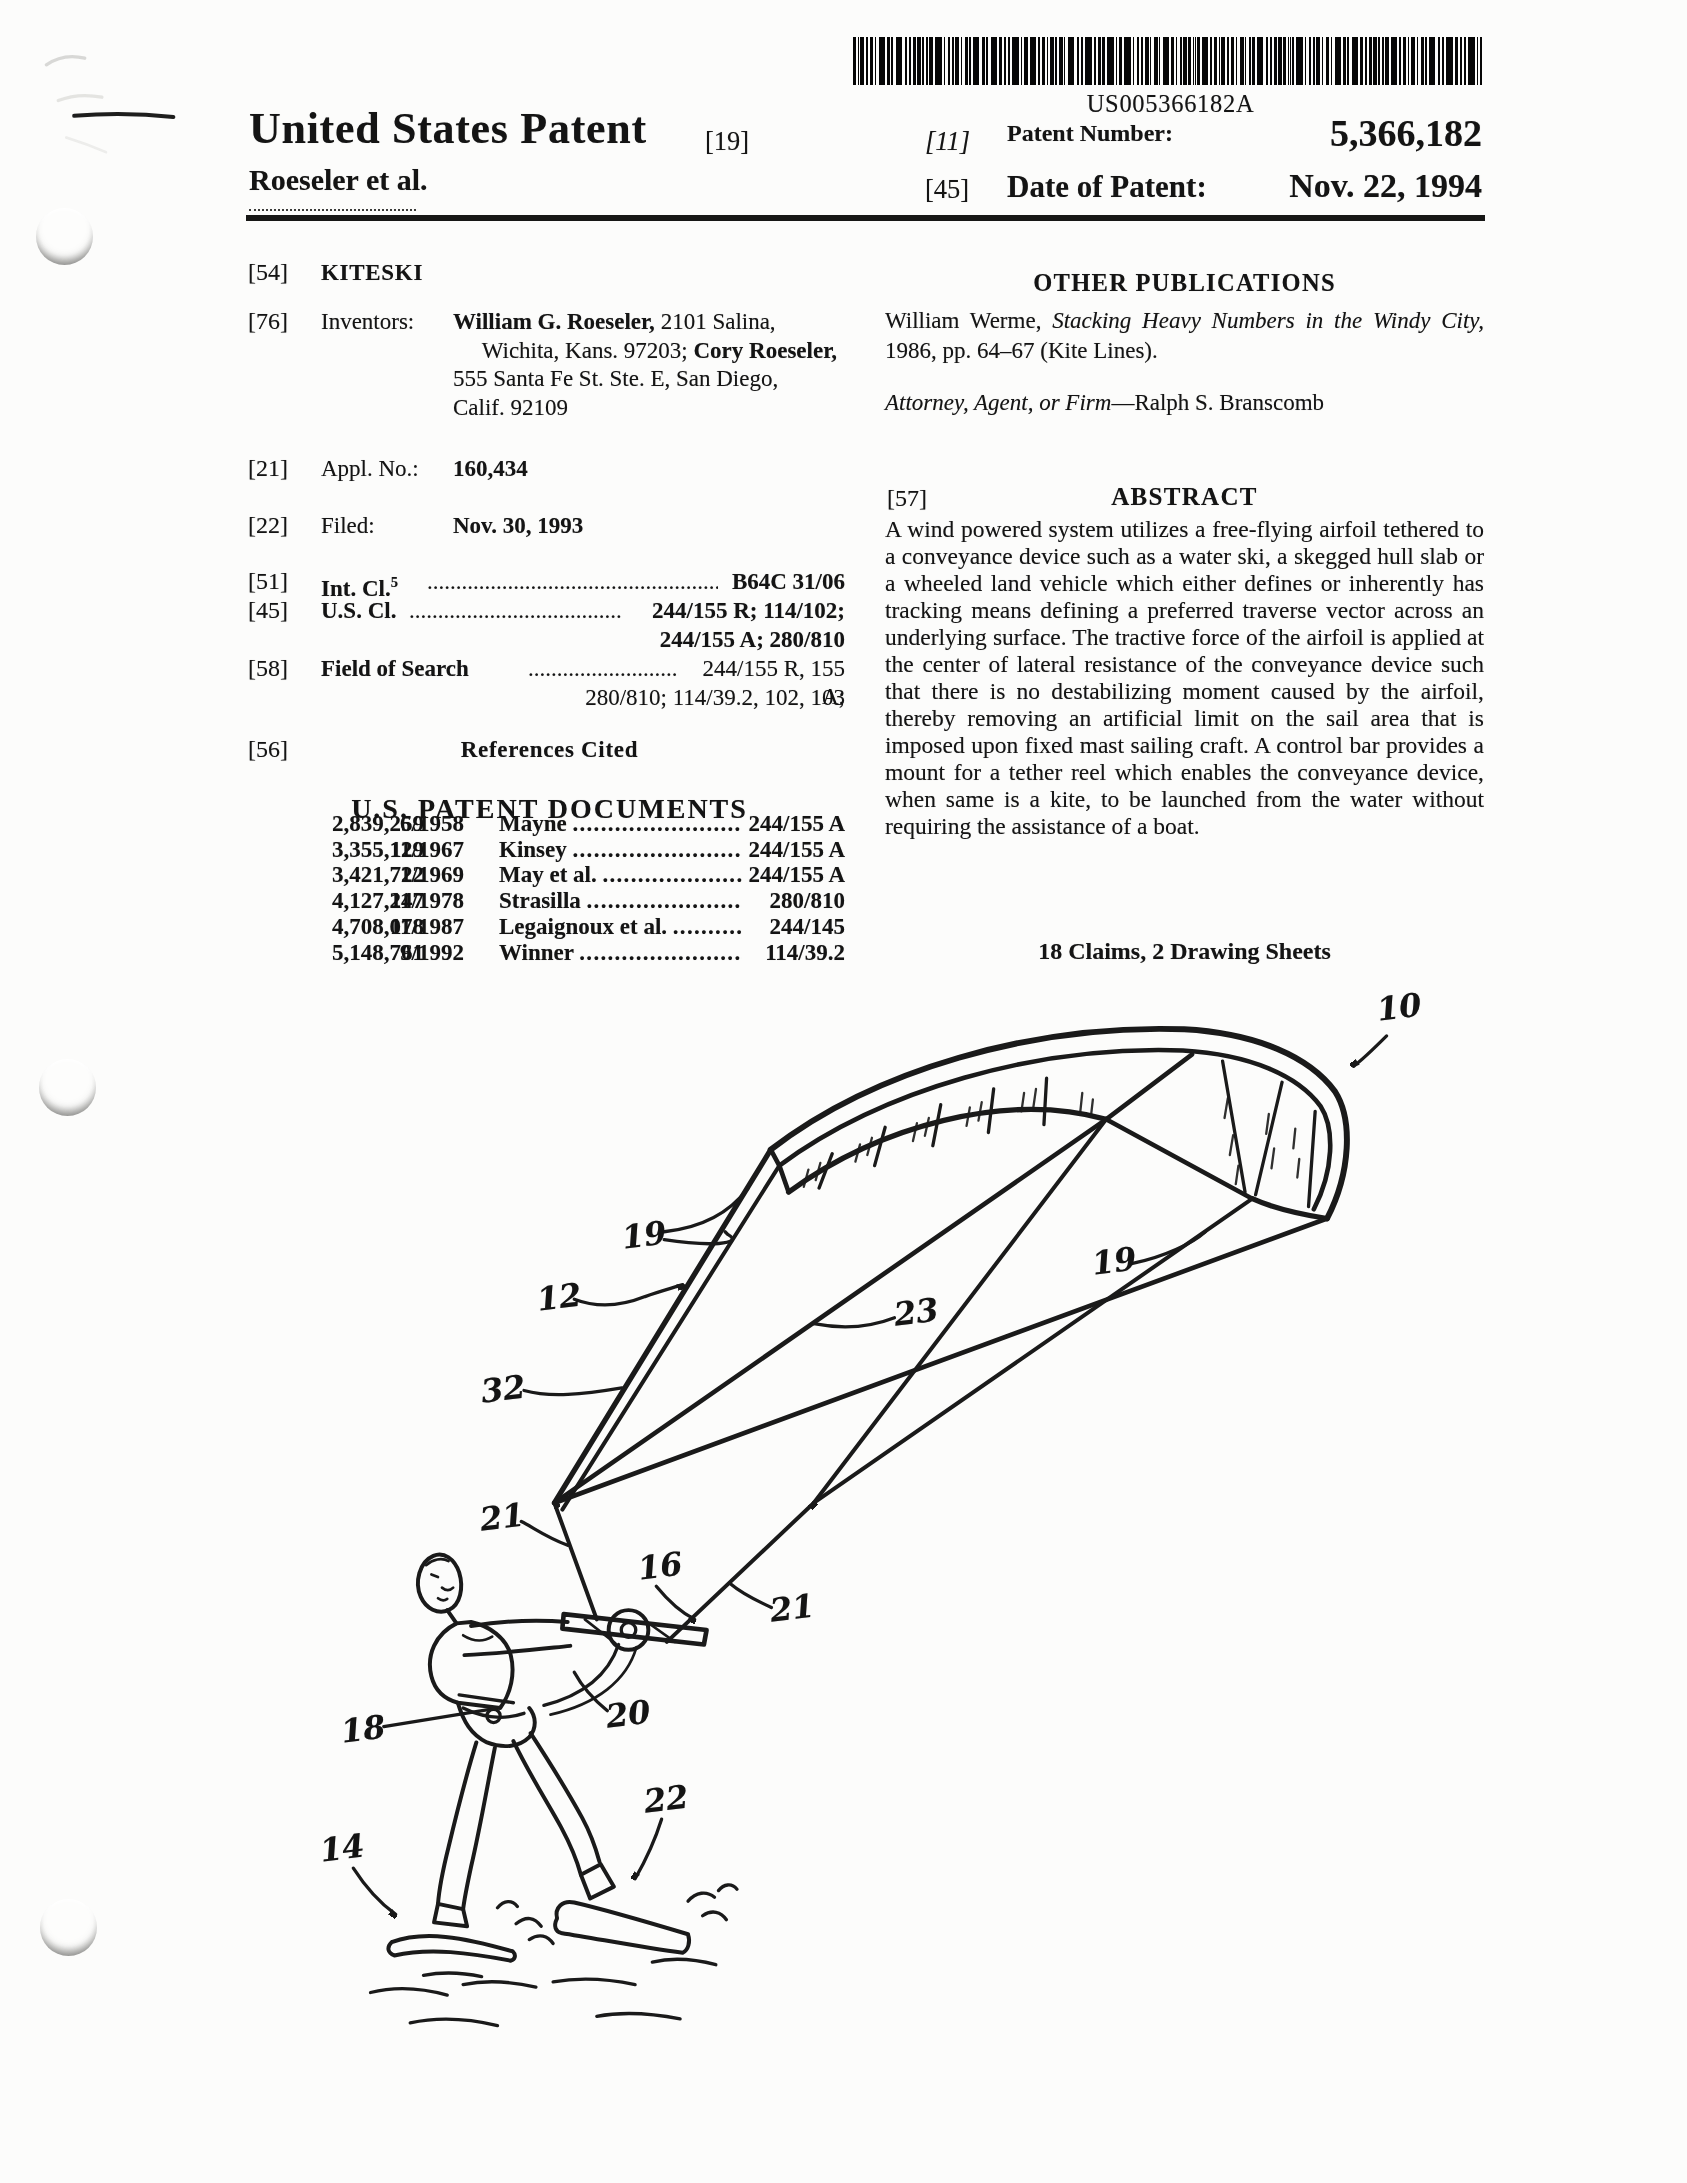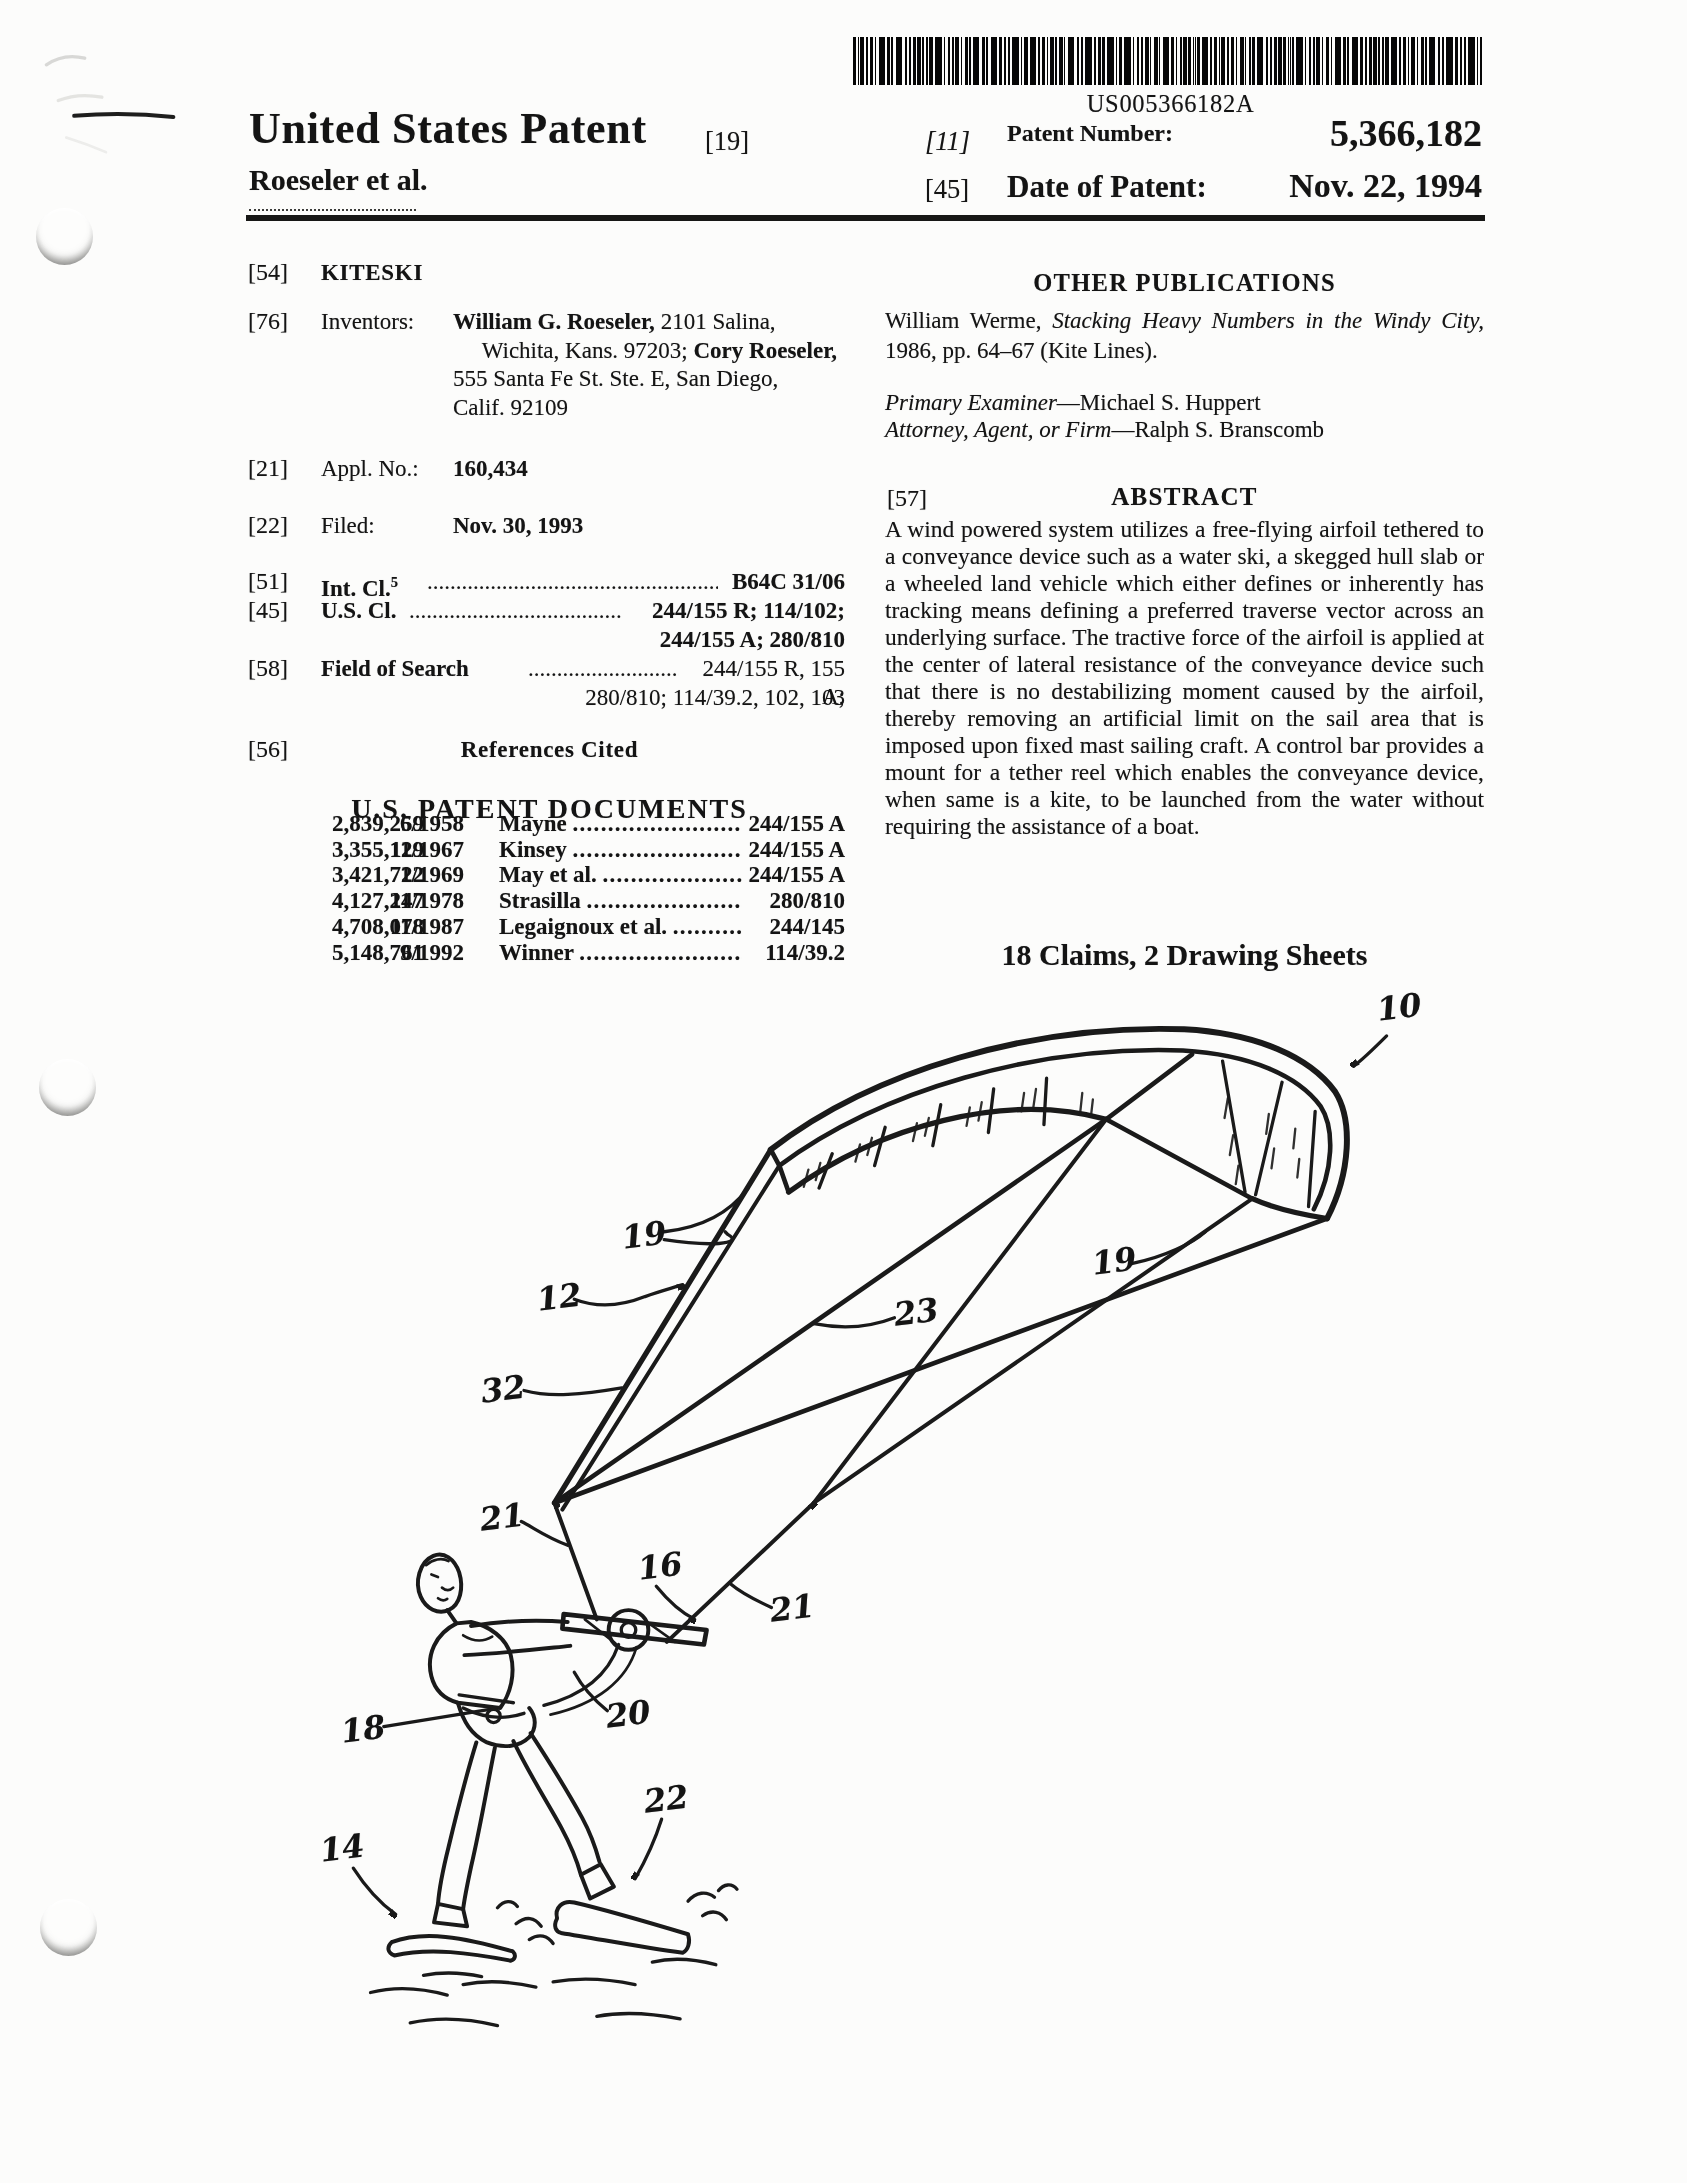--- a/index.html
+++ b/index.html
@@ -290,30 +290,29 @@
     <span class="c4">114/39.2</span>
 </div>
 
 <div class="abs txt hdg ctr" style="left:885px;top:269px;width:599px;font-size:24.5px;">OTHER PUBLICATIONS</div>
 
 <div class="abs txt f35" style="left:885px;top:306px;width:599px;line-height:30px;text-align:justify;">
   <span>William Werme, </span><span class="i">Stacking Heavy Numbers in the Windy City,</span><span> 1986, pp. 64–67 (Kite Lines).</span>
 </div>
 
 <div class="abs txt f35" style="left:885px;top:389px;width:599px;line-height:27px;">
-  <div><span class="i">Primary Examiner</span><span>—Michael S. Huppert</span></div>
   <div><span class="i">Attorney, Agent, or Firm</span><span>—Ralph S. Branscomb</span></div>
 </div>
 
 <div class="abs txt code" style="left:887px;top:485px;">[57]</div>
 <div class="abs txt hdg ctr" style="left:885px;top:483px;width:599px;font-size:25px;">ABSTRACT</div>
 
 <div class="abs txt" style="left:885px;top:516px;width:599px;font-size:23.5px;line-height:27px;text-align:justify;">A wind powered system utilizes a free-flying airfoil tethered to a conveyance device such as a water ski, a skegged hull slab or a wheeled land vehicle which either defines or inherently has tracking means defining a preferred traverse vector across an underlying surface. The tractive force of the airfoil is applied at the center of lateral resistance of the conveyance device such that there is no destabilizing moment caused by the airfoil, thereby removing an artificial limit on the sail area that is imposed upon fixed mast sailing craft. A control bar provides a mount for a tether reel which enables the conveyance device, when same is a kite, to be launched from the water without requiring the assistance of a boat.</div>
 
-<div class="abs txt b ctr" style="left:885px;top:938px;width:599px;font-size:30px;">18 Claims, 2 Drawing Sheets</div>
+<div class="abs txt b ctr" style="left:885px;top:938px;width:599px;font-size:24px;">18 Claims, 2 Drawing Sheets</div>
 
 <div class="fig-label" style="left:1377px;top:988px;">10</div>
 <div class="fig-label" style="left:622px;top:1216px;">19</div>
 <div class="fig-label" style="left:537px;top:1278px;">12</div>
 <div class="fig-label" style="left:894px;top:1293px;">23</div>
 <div class="fig-label" style="left:1092px;top:1242px;">19</div>
 <div class="fig-label" style="left:481px;top:1370px;">32</div>
 <div class="fig-label" style="left:480px;top:1498px;">21</div>
 <div class="fig-label" style="left:638px;top:1547px;">16</div>
 <div class="fig-label" style="left:770px;top:1589px;">21</div>

